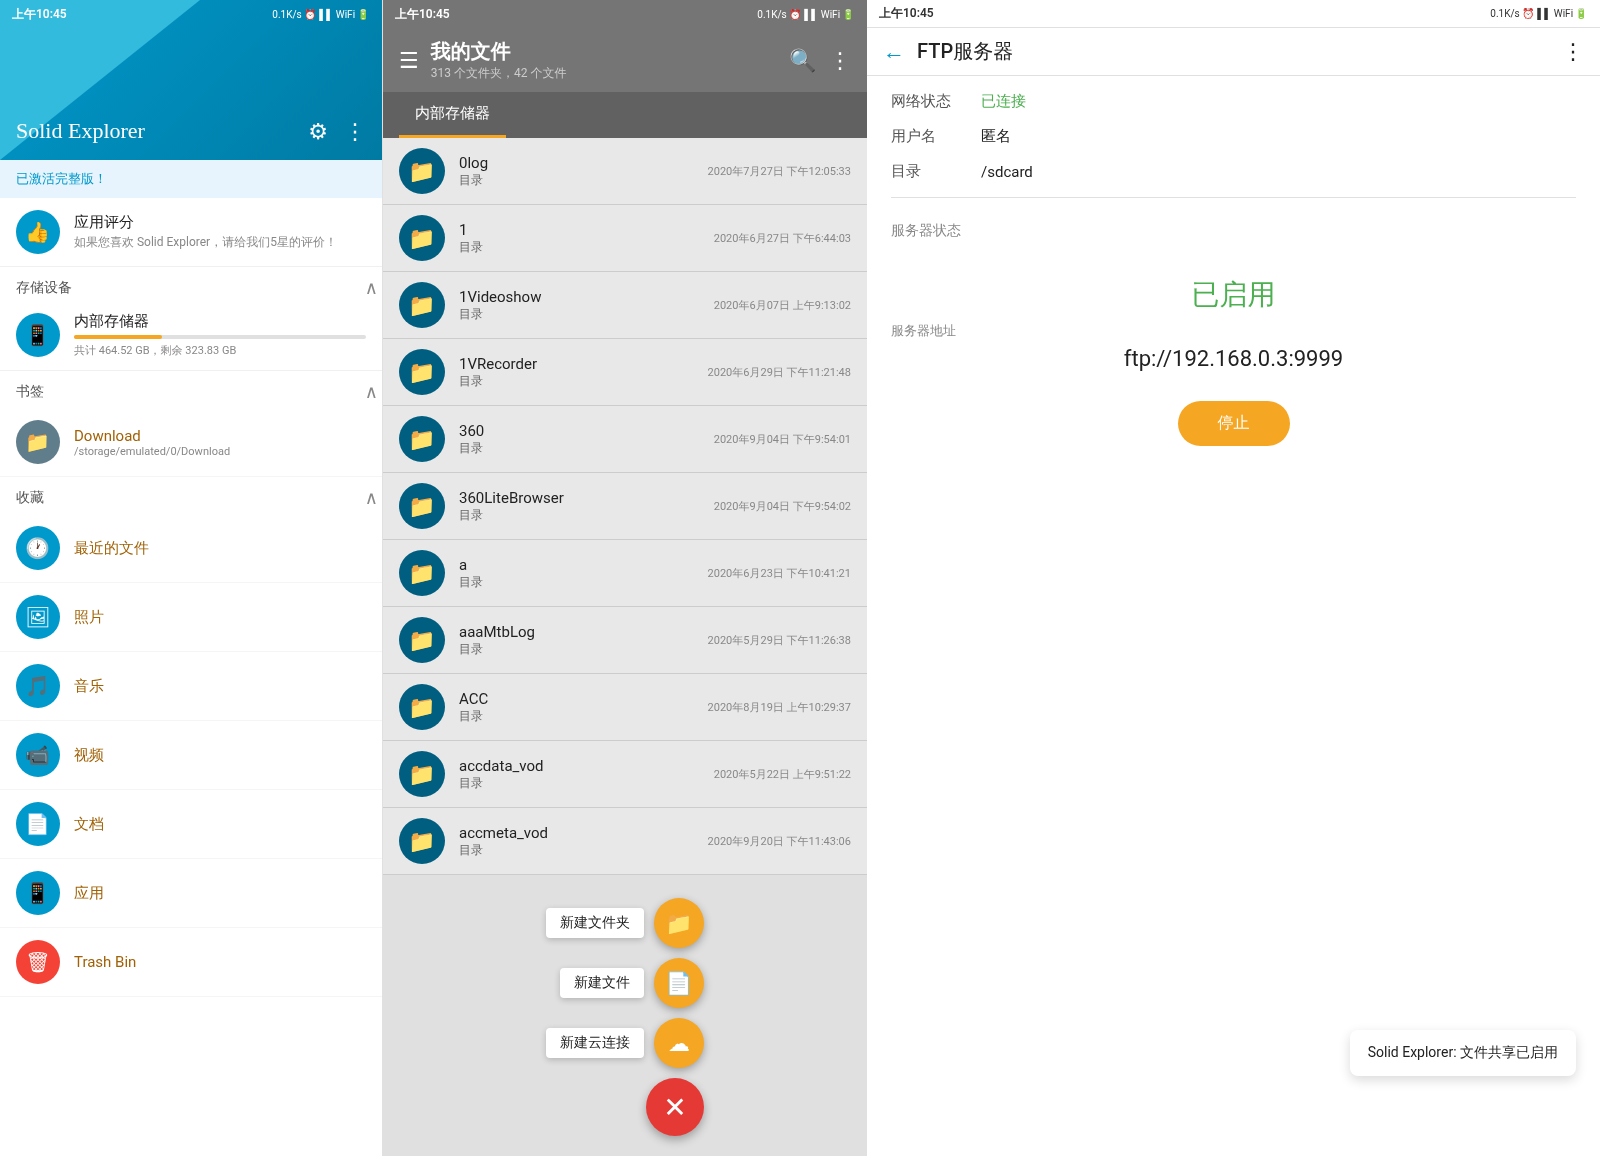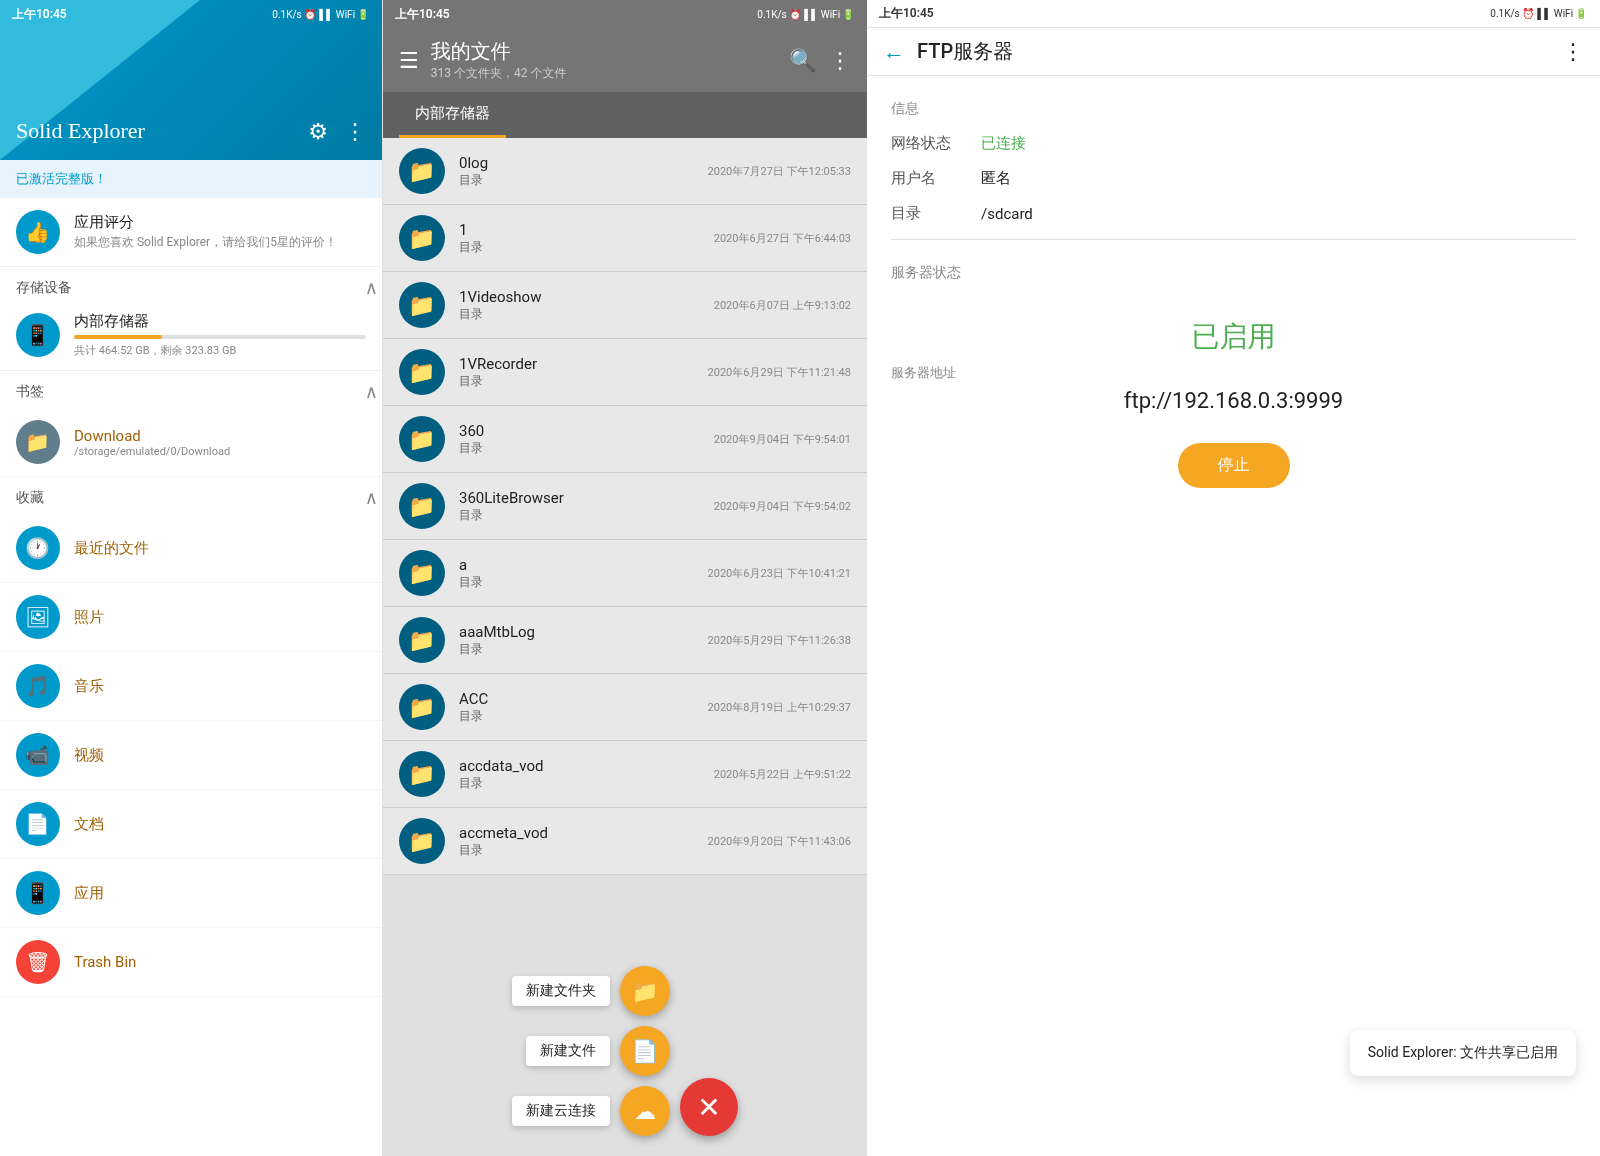--- a/index.html
+++ b/index.html
@@ -192,21 +192,21 @@
 
     .middle-toolbar {
       background: #757575;
       padding: 10px 16px;
       display: flex;
       align-items: center;
       gap: 12px;
     }
     .hamburger { color: #fff; font-size: 22px; cursor: pointer; }
     .middle-title-block { flex: 1; }
-    .middle-title { color: #fff; font-size: 20px; font-weight: 400; }
+    .middle-title { color: #fff; font-size: 20px; font-weight: 700; }
     .middle-subtitle { color: #ccc; font-size: 12px; }
     .toolbar-action { color: #fff; font-size: 22px; cursor: pointer; }
 
     .middle-tab-bar {
       background: #616161;
       padding: 0 16px;
       display: flex;
       align-items: center;
     }
     .middle-tab {
@@ -246,20 +246,21 @@
     .file-type { font-size: 12px; color: #666; }
     .file-date { font-size: 11px; color: #888; text-align: right; white-space: nowrap; }
 
     
     .fab-container {
       position: absolute;
       bottom: 20px;
       left: 50%;
       transform: translateX(-50%);
       display: flex;
+      flex-direction: column;
       align-items: flex-end;
       gap: 10px;
       z-index: 100;
     }
     .speed-dial-items {
       display: flex;
       flex-direction: column;
       gap: 10px;
       align-items: flex-end;
     }
@@ -656,21 +657,20 @@
     <span class="right-status-time">上午10:45</span>
     <span class="right-status-icons">0.1K/s ⏰ ▌▌ WiFi 🔋</span>
   </div>
   <div class="right-toolbar">
     <span class="back-icon">←</span>
     <span class="right-title">FTP服务器</span>
     <span class="right-more">⋮</span>
   </div>
 
   <div class="right-body">
-    <div class="info-section-title">信息</div>
 
     <div class="info-row">
       <span class="info-label">网络状态</span>
       <span class="info-value connected">已连接</span>
     </div>
     <div class="info-row">
       <span class="info-label">用户名</span>
       <span class="info-value">匿名</span>
     </div>
     <div class="info-row">

